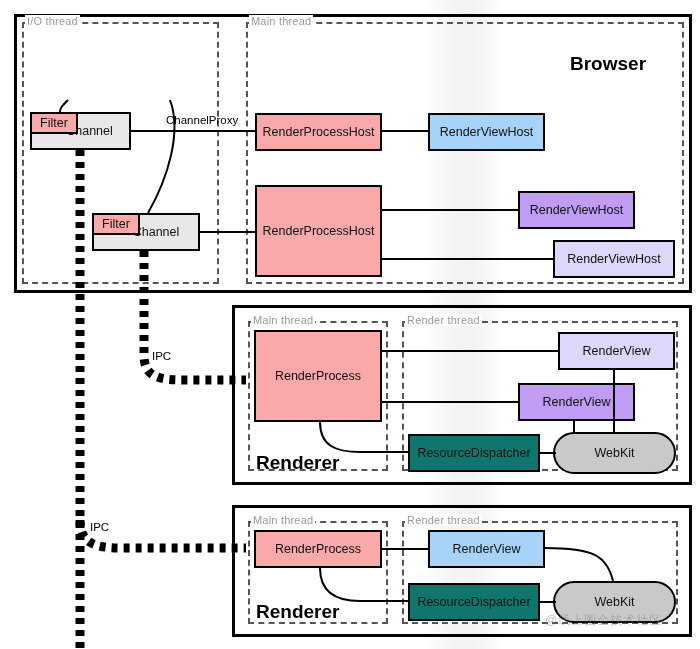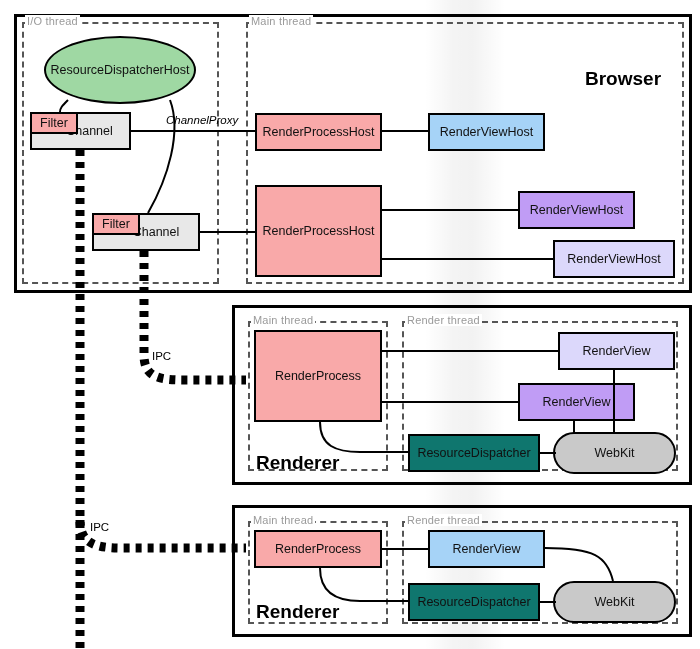--- a/index.html
+++ b/index.html
@@ -53,47 +53,44 @@
              letter-spacing:1px;}
 </style>
 </head>
 <body>
 
 <div id="stage">
 
   <div class="band"></div>
 
   <div class="proc" style="left:14px;top:14px;width:678px;height:279px;"></div>
-  <div class="proc-title" style="left:570px;top:68px;margin-left:15px;">Browser</div>
+  <div class="proc-title" style="left:570px;top:53px;">Browser</div>
 
   <div class="thread" style="left:22px;top:22px;width:197px;height:262px;"></div>
   <div class="thread-label" style="left:25px;top:15px;">I/O thread</div>
 
   <div class="thread" style="left:246px;top:22px;width:438px;height:262px;"></div>
   <div class="thread-label" style="left:249px;top:15px;">Main thread</div>
 
-  <div class="ellipse" style="left:44px;top:36px;width:152px;height:68px;">
-    <span>ResourceDispatcherHost</span>
-  </div>
 
   <div class="node grey" style="left:30px;top:112px;width:101px;height:38px;">
     <span style="margin-left:18px;">Channel</span>
   </div>
   <div class="filter" style="left:30px;top:112px;width:48px;height:22px;">
     <span>Filter</span>
   </div>
 
   <div class="node grey" style="left:92px;top:213px;width:108px;height:38px;">
     <span style="margin-left:20px;">Channel</span>
   </div>
   <div class="filter" style="left:92px;top:213px;width:48px;height:22px;">
     <span>Filter</span>
   </div>
 
-  <div class="ipc-label" style="left:166px;top:114px;font-style:italic;">ChannelProxy</div>
+  <div class="ipc-label" style="left:166px;top:114px;">ChannelProxy</div>
 
   <div class="node pink" style="left:255px;top:113px;width:127px;height:38px;">
     <span>RenderProcessHost</span>
   </div>
   <div class="node blue" style="left:428px;top:113px;width:117px;height:38px;">
     <span>RenderViewHost</span>
   </div>
 
   <div class="node pink" style="left:255px;top:185px;width:127px;height:92px;">
     <span>RenderProcessHost</span>
@@ -182,14 +179,15 @@
     <path d="M 80,150 L 80,649" fill="none" stroke="#000" stroke-width="9" stroke-dasharray="6 6"></path>
 
     <path d="M 144,251 L 144,355 C 144,378 160,380 186,380 L 246,380" fill="none" stroke="#000" stroke-width="9" stroke-dasharray="6 6"></path>
 
     <path d="M 80,520 C 80,544 96,548 122,548 L 246,548" fill="none" stroke="#000" stroke-width="9" stroke-dasharray="6 6"></path>
   </svg>
 
   <div class="ipc-label" style="left:152px;top:350px;">IPC</div>
   <div class="ipc-label" style="left:90px;top:521px;">IPC</div>
 
+  <div class="watermark" style="left:545px;top:612px;">@线上图金技术社区</div>
 
 </div>
 
 </body></html>

